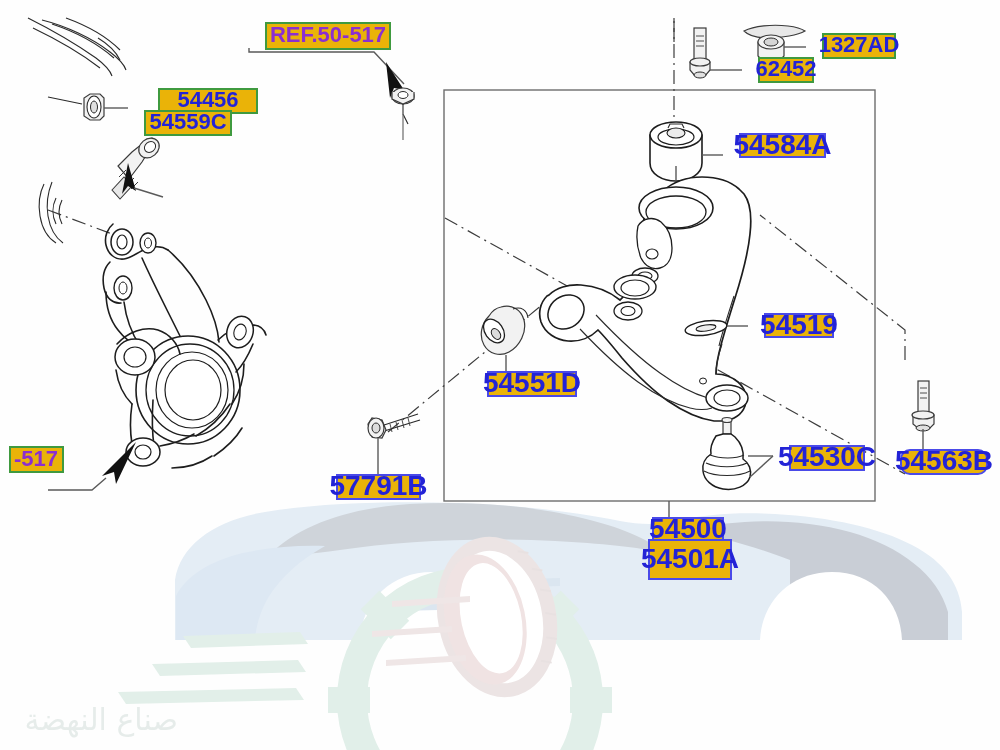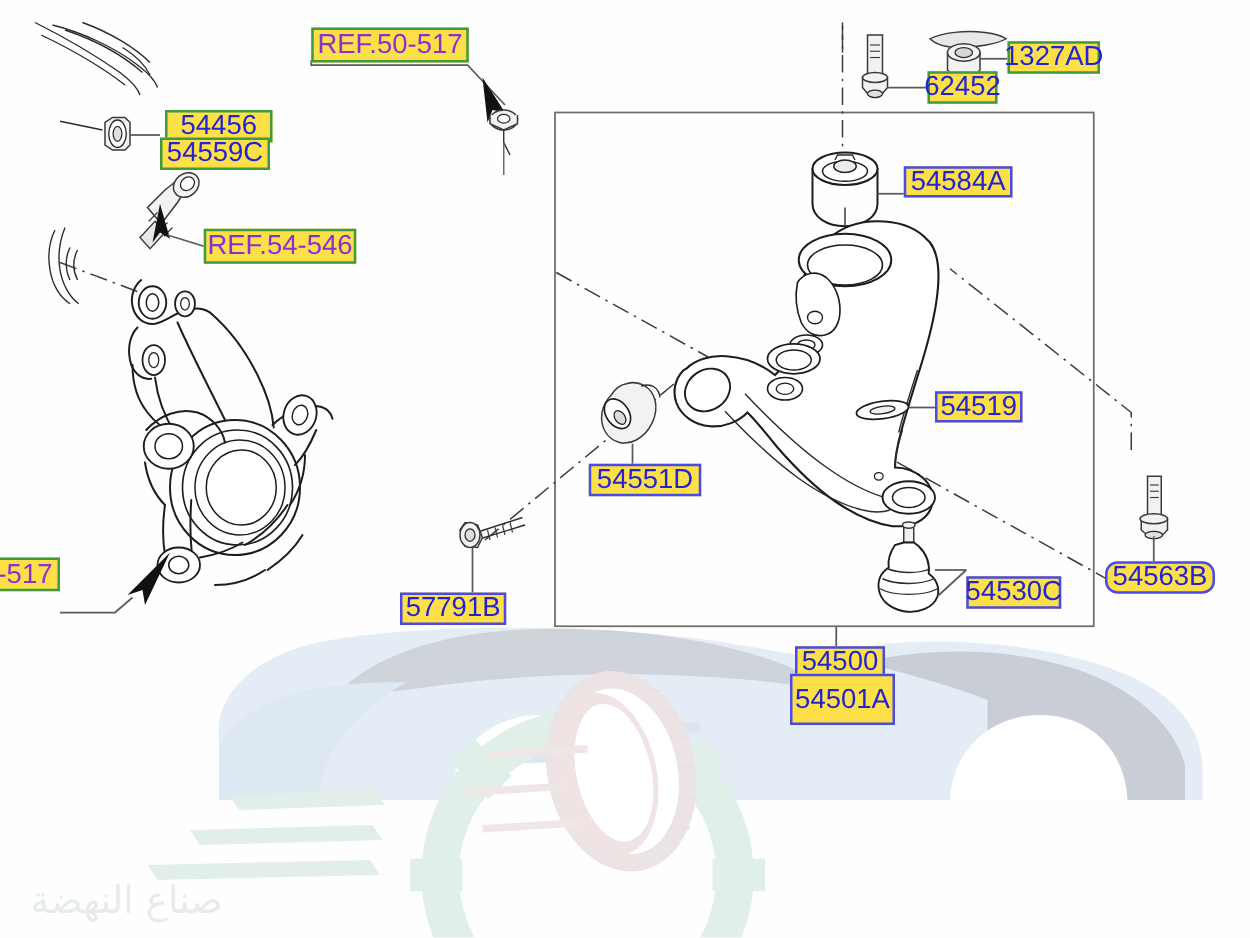--- a/index.html
+++ b/index.html
@@ -12,32 +12,32 @@
   .layer{position:absolute;left:0;top:0;width:1000px;height:750px;}
   #wm{z-index:1;}
   #art{z-index:2;}
   #labels{z-index:3;}
 
   
   .lbl{
     position:absolute;
     box-sizing:border-box;
     color:#2323d6;
-    font-weight:normal;
+    font-weight:bold;
     letter-spacing:0px;
     line-height:1;
-    background:#fde047;
+    background:#eab308;
     white-space:nowrap;
-    display:flex;align-items:center;justify-content:center;
+    display:flex;align-items:center;justify-content:center;margin-left:16px;
   }
   .lbl.blue{border:2px solid #4a4ae8;}
   .lbl.green{border:2px solid #3f9a3f;}
   .lbl.ref{color:#8b2fd0;}
   .lbl.f22{font-size:22px;padding:1px 5px 3px 5px;}
-  .lbl.f21{font-size:22px;padding:1px 5px 3px 5px;}
+  .lbl.f21{font-size:28px;padding:1px 5px 3px 5px;}
 </style>
 </head>
 <body>
 
 <div id="stage">
 
   <svg class="layer" id="wm" viewBox="0 0 1000 750">
     <g opacity="1">
 
       <path d="M175 580 C 180 545 215 520 265 512 C 320 503 390 501 455 503
@@ -400,43 +400,42 @@
       <ellipse cx="923" cy="428" rx="7" ry="3" fill="#e0e0e0" stroke="#2a2a2a" stroke-width="1"></ellipse>
       <path d="M923 429 L 923 449" class="lead"></path>
     </g>
 
     <path d="M669 501 L 669 517" class="lead"></path>
 
   </svg>
 
   <div class="layer" id="labels">
 
-    <div class="lbl green f22" style="left:132px;top:88px;width:86px;height:26px;">54456</div>
+    <div class="lbl green f22" style="left:142px;top:88px;width:100px;height:26px;">54456</div>
 
     <div class="lbl green f22" style="left:128px;top:110px;width:88px;height:26px;">54559C</div>
 
     <div class="lbl green ref f22" style="left:249px;top:22px;width:126px;height:28px;">REF.50-517</div>
 
-    <div class="lbl green ref f21" style="left:163px;top:183px;width:122px;height:28px;">REF.54-546</div>
 
     <div class="lbl green ref f22" style="left:-7px;top:446px;width:55px;height:27px;justify-content:flex-end;padding-right:4px;">-517</div>
 
     <div class="lbl green f22" style="left:806px;top:33px;width:74px;height:26px;">1327AD</div>
 
     <div class="lbl green f22" style="left:742px;top:57px;width:56px;height:26px;">62452</div>
 
     <div class="lbl blue f21" style="left:723px;top:133px;width:87px;height:25px;">54584A</div>
 
     <div class="lbl blue f21" style="left:748px;top:313px;width:70px;height:25px;">54519</div>
 
     <div class="lbl blue f21" style="left:471px;top:371px;width:90px;height:26px;">54551D</div>
 
     <div class="lbl blue f21" style="left:320px;top:474px;width:85px;height:26px;">57791B</div>
 
-    <div class="lbl blue f21" style="left:773px;top:461px;width:76px;height:26px;">54530C</div>
+    <div class="lbl blue f21" style="left:773px;top:445px;width:76px;height:26px;">54530C</div>
 
     <div class="lbl blue f21" style="left:884px;top:449px;width:88px;height:26px;border-radius:10px;">54563B</div>
 
     <div class="lbl blue f21" style="left:636px;top:517px;width:72px;height:25px;">54500</div>
 
     <div class="lbl blue f21" style="left:632px;top:539px;width:84px;height:41px;">54501A</div>
 
   </div>
 </div>
 

